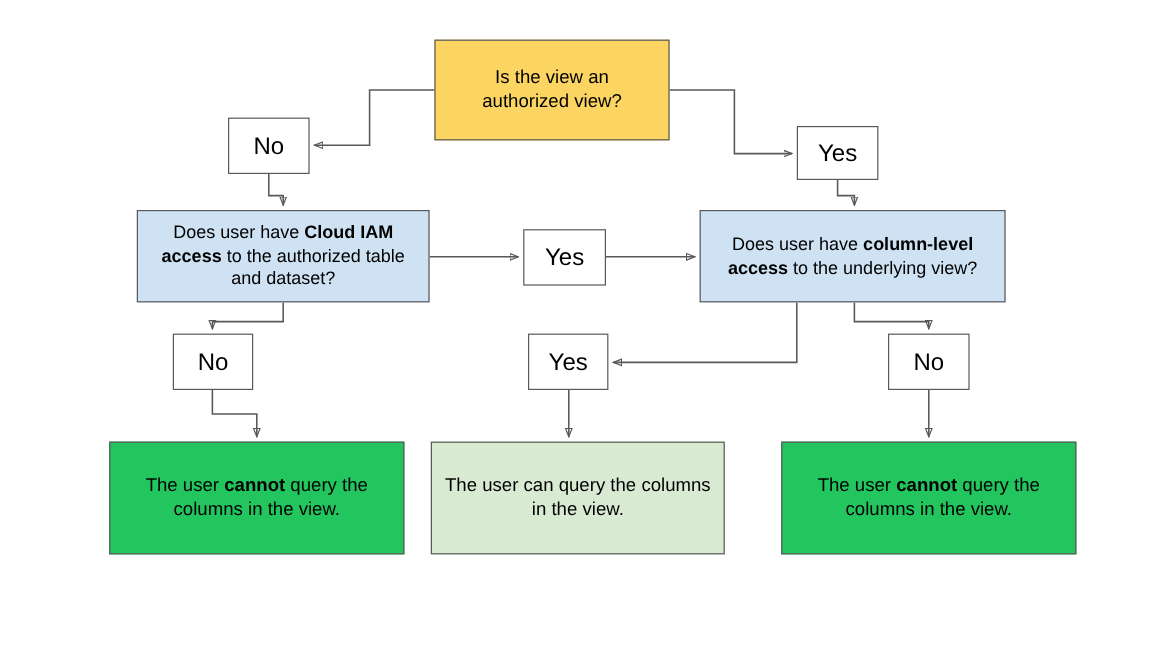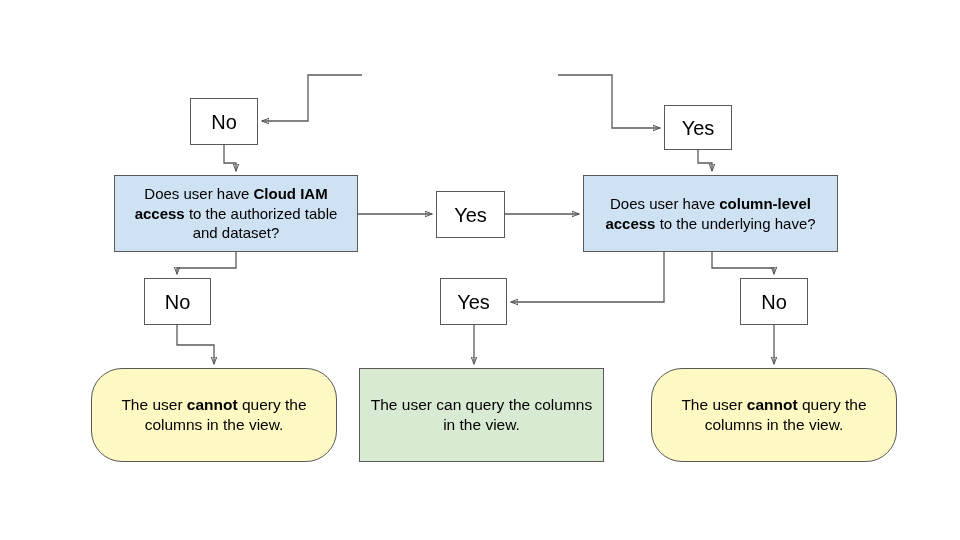--- a/index.html
+++ b/index.html
@@ -40,23 +40,22 @@
   }
   .decision {
     background: #cfe2f3;
     font-size: 15px;
   }
   .branch {
     background: #ffffff;
     font-size: 20px;
   }
   .result-neutral {
-    background: #fef9c3;
+    background: #22c55e;
     font-size: 15.5px;
-    border-radius: 31px;
   }
   .result-ok {
     background: #d9ead3;
     font-size: 15.5px;
   }
   .node b { font-weight: bold; }
   svg.edges {
     position: absolute;
     left: 0;
     top: 0;
@@ -100,39 +99,42 @@
 
     <path d="M 664 252 L 664 302 L 511 302" marker-end="url(#arrow)"></path>
 
     <path d="M 474 325 L 474 364" marker-end="url(#arrow)"></path>
 
     <path d="M 712 252 L 712 268 L 774 268 L 774 274" marker-end="url(#arrow)"></path>
 
     <path d="M 774 325 L 774 364" marker-end="url(#arrow)"></path>
   </svg>
 
+  <div class="node decision-start" style="left:362px; top:33px; width:196px; height:84px;">
+    <span class="txt"><span>Is the view an</span><br><span>authorized view?</span></span>
+  </div>
 
   <div class="node branch" style="left:190px; top:98px; width:68px; height:47px;">
     <span class="txt">No</span>
   </div>
 
   <div class="node branch" style="left:664px; top:105px; width:68px; height:45px;">
     <span class="txt">Yes</span>
   </div>
 
   <div class="node decision" style="left:114px; top:175px; width:244px; height:77px;">
     <span class="txt"><span>Does user have </span><b>Cloud IAM access</b><span> to the authorized table and dataset?</span></span>
   </div>
 
   <div class="node branch" style="left:436px; top:191px; width:69px; height:47px;">
     <span class="txt">Yes</span>
   </div>
 
   <div class="node decision" style="left:583px; top:175px; width:255px; height:77px;">
-    <span class="txt"><span>Does user have </span><b>column-level access</b><span> to the underlying have?</span></span>
+    <span class="txt"><span>Does user have </span><b>column-level access</b><span> to the underlying view?</span></span>
   </div>
 
   <div class="node branch" style="left:144px; top:278px; width:67px; height:47px;">
     <span class="txt">No</span>
   </div>
 
   <div class="node branch" style="left:440px; top:278px; width:67px; height:47px;">
     <span class="txt">Yes</span>
   </div>
 

